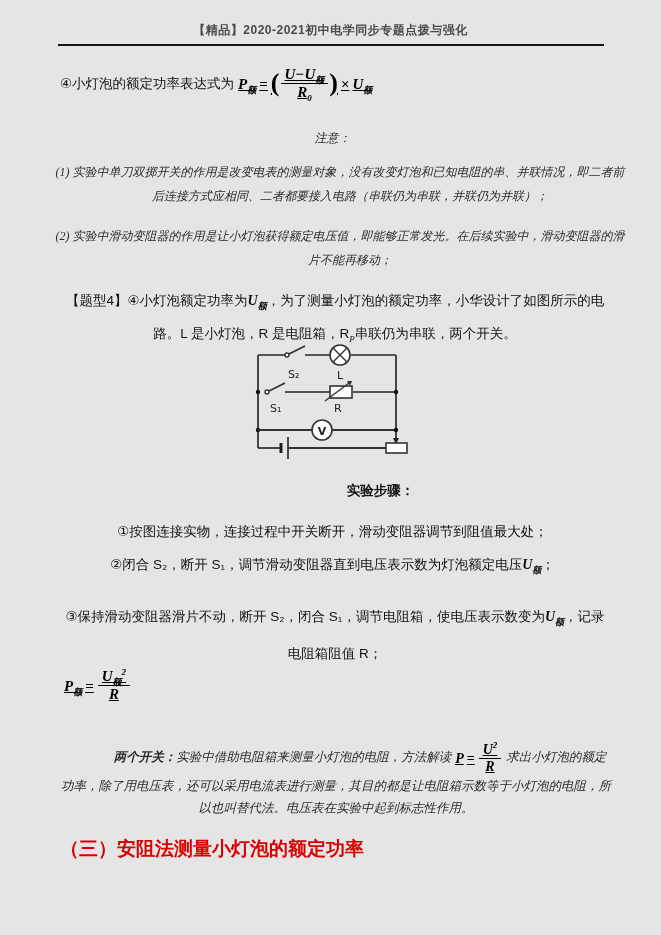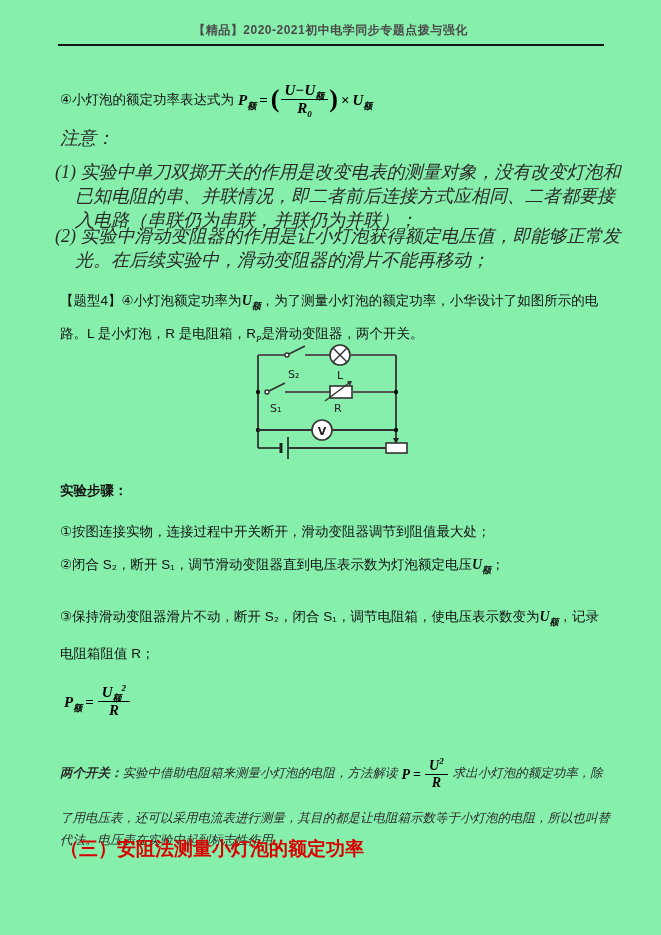--- a/index.html
+++ b/index.html
@@ -1,36 +1,36 @@
 <!DOCTYPE html>
 <html><head>
 <meta charset="utf-8">
 <style>
   html,body{margin:0;padding:0;background:#888;}
   .page{
     position:relative;width:661px;height:935px;margin:0 auto;
-    background:#86efac;overflow:hidden;
+    background:#e5e5e5;overflow:hidden;
     font-family:"Liberation Sans","DejaVu Sans",sans-serif;
     color:#111;
   }
   
   .doc-header{position:absolute;top:22px;left:0;width:100%;text-align:center;
     font-size:12px;font-weight:bold;color:#4a4a4a;letter-spacing:.5px;}
   .header-rule{position:absolute;top:44px;left:58px;width:546px;border-top:2px solid #151515;}
 
   
-  .block{position:absolute;left:60px;width:545px;font-size:13.5px;line-height:24px;}
-  .kai{font-family:"Liberation Serif","DejaVu Serif",serif;font-style:italic;color:#2a2a2a;font-size:18px;}
+  .block{position:absolute;left:60px;width:545px;font-size:13.5px;line-height:24px;text-align:center;}
+  .kai{font-family:"Liberation Serif","DejaVu Serif",serif;font-style:italic;color:#2a2a2a;font-size:12px;}
   .notice-item{left:55px;width:550px;padding-left:20px;text-indent:-20px;line-height:24px;}
-  .bold{font-weight:bold;}
+  .bold{font-weight:bold;margin-left:48px;}
 
   
   .formula{display:inline-flex;align-items:center;vertical-align:middle;
     font-family:"Liberation Serif","DejaVu Serif",serif;
-    font-weight:bold;font-style:italic;font-size:15px;color:#000;margin:16px 4px;}
+    font-weight:bold;font-style:italic;font-size:15px;color:#000;margin:0 4px;text-decoration:underline;}
   .formula .op{font-style:normal;margin:0 3px;}
   .formula sub{font-size:9px;line-height:0;font-style:italic;}
   .formula sup{font-size:9px;line-height:0;font-style:italic;}
   .frac{display:inline-flex;flex-direction:column;align-items:center;line-height:1.15;margin:0 1px;vertical-align:middle;}
   .frac .fnum{border-bottom:1.6px solid #000;padding:0 4px;}
   .frac .fden{padding:0 4px;}
   .paren{font-style:normal;font-size:26px;font-weight:bold;line-height:1;transform:translateY(-1px);}
   var{font-style:italic;font-weight:bold;font-family:"Liberation Serif","DejaVu Serif",serif;}
   .inline-var{font-family:"Liberation Serif","DejaVu Serif",serif;font-weight:bold;font-style:italic;font-size:14px;}
   .plain-sub{font-size:9px;font-style:italic;font-family:"Liberation Serif","DejaVu Serif",serif;}
@@ -72,21 +72,21 @@
     <span>(1)</span>
     <span>实验中单刀双掷开关的作用是改变电表的测量对象，没有改变灯泡和已知电阻的串、并联情况，即二者前后连接方式应相同、二者都要接入电路（串联仍为串联，并联仍为并联）；</span>
   </div>
 
   <div class="block kai notice-item" style="top:224px;">
     <span>(2)</span>
     <span>实验中滑动变阻器的作用是让小灯泡获得额定电压值，即能够正常发光。在后续实验中，滑动变阻器的滑片不能再移动；</span>
   </div>
 
   <div class="block" style="top:287px;line-height:27px;width:550px;">
-    <span>【题型4】④小灯泡额定功率为</span><span class="inline-var"><span>U</span><sub class="plain-sub">额</sub></span><span>，为了测量小灯泡的额定功率，小华设计了如图所示的电路。L 是小灯泡，R 是电阻箱，R</span><sub class="plain-sub">P</sub><span>是滑动变阻器，两个开关。</span>
+    <span>【题型4】④小灯泡额定功率为</span><span class="inline-var"><span>U</span><sub class="plain-sub">额</sub></span><span>，为了测量小灯泡的额定功率，小华设计了如图所示的电路。L 是小灯泡，R 是电阻箱，R</span><sub class="plain-sub">P</sub><span>串联仍为串联，两个开关。</span>
   </div>
 
   <svg class="circuit" viewBox="0 0 165 120">
 
     <line x1="10" y1="13" x2="10" y2="106" stroke="#333" stroke-width="1.8"></line>
 
     <line x1="148" y1="13" x2="148" y2="97" stroke="#333" stroke-width="1.8"></line>
 
     <line x1="10" y1="13" x2="37" y2="13" stroke="#555" stroke-width="2"></line>
     <g>

